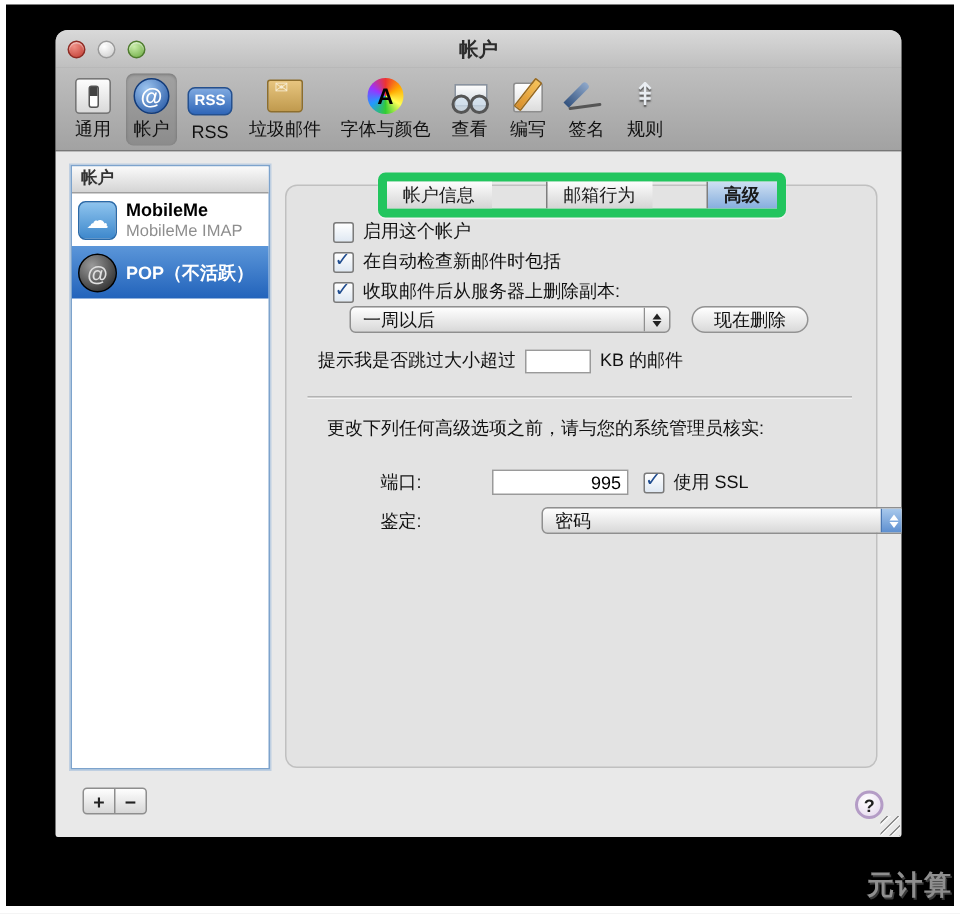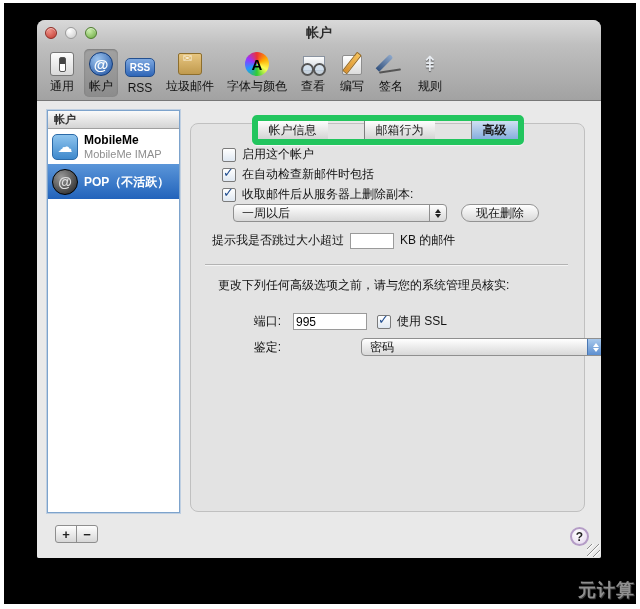--- a/index.html
+++ b/index.html
@@ -279,21 +279,21 @@
 
     <div class="divider" style="left:168px;top:163px;width:363px;"></div>
 
     <div class="row" style="left:181px;top:176px;">
       <span>更改下列任何高级选项之前，请与您的系统管理员核实:</span>
     </div>
 
     <div class="row" style="left:160px;top:212px;">
       <span class="rlabel" style="width:84px;">端口:</span>
       <span style="width:0;"></span>
-      <input class="tf" style="width: 74px; height: 17px; text-align: left; padding-right: 4px;" value="995">
+      <input class="tf" style="width: 91px; height: 17px; text-align: right; padding-right: 4px; margin-left: 35px;" value="995">
       <span class="cb on" style="margin-left:4px;"></span>
       <span>使用 SSL</span>
     </div>
 
     <div class="row" style="left:160px;top:237px;gap:40px;">
       <span class="rlabel" style="width:84px;">鉴定:</span>
       <span style="width:0;"></span>
       <span class="popup" style="width:244px;">
         <span class="ptext">密码</span>
         <span class="cap blue">

